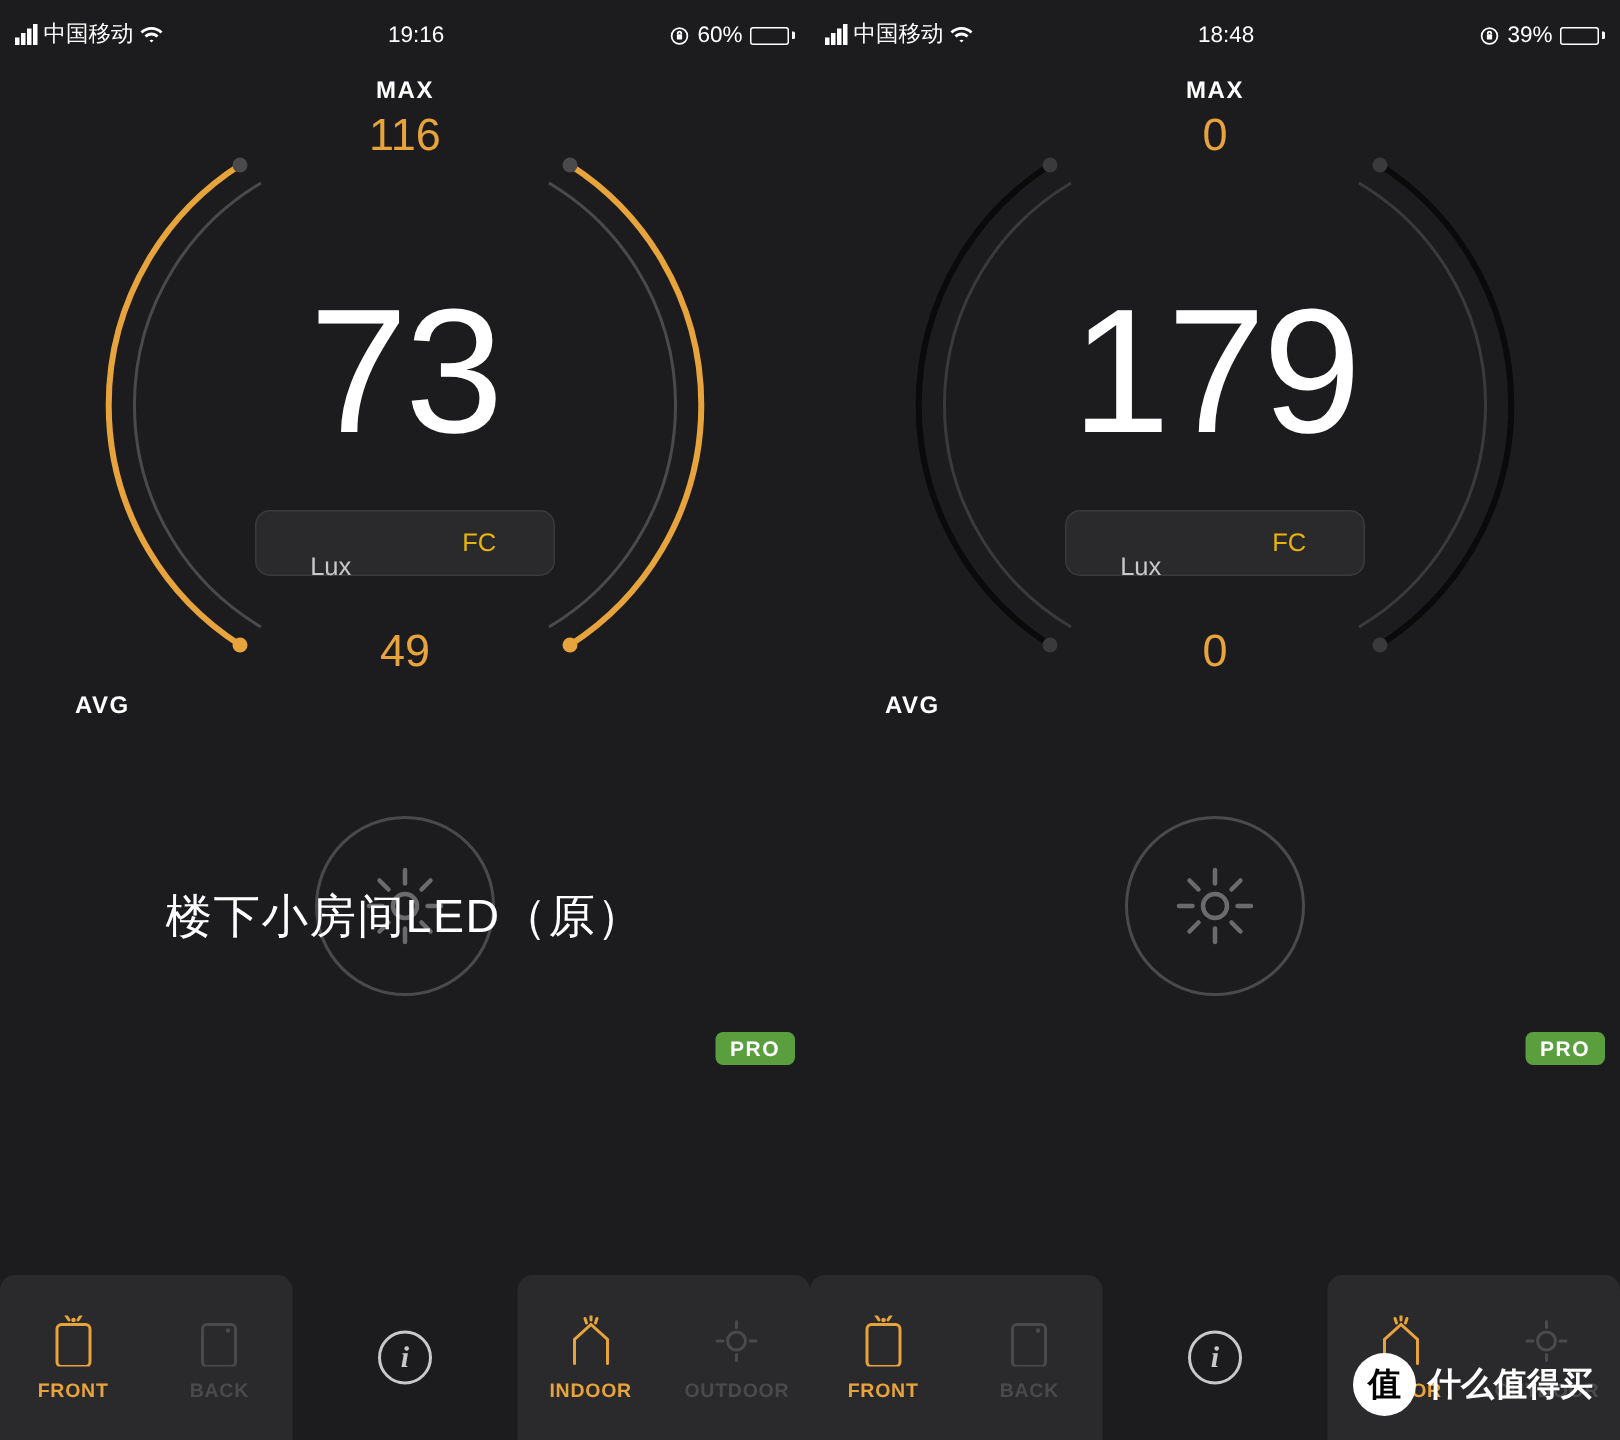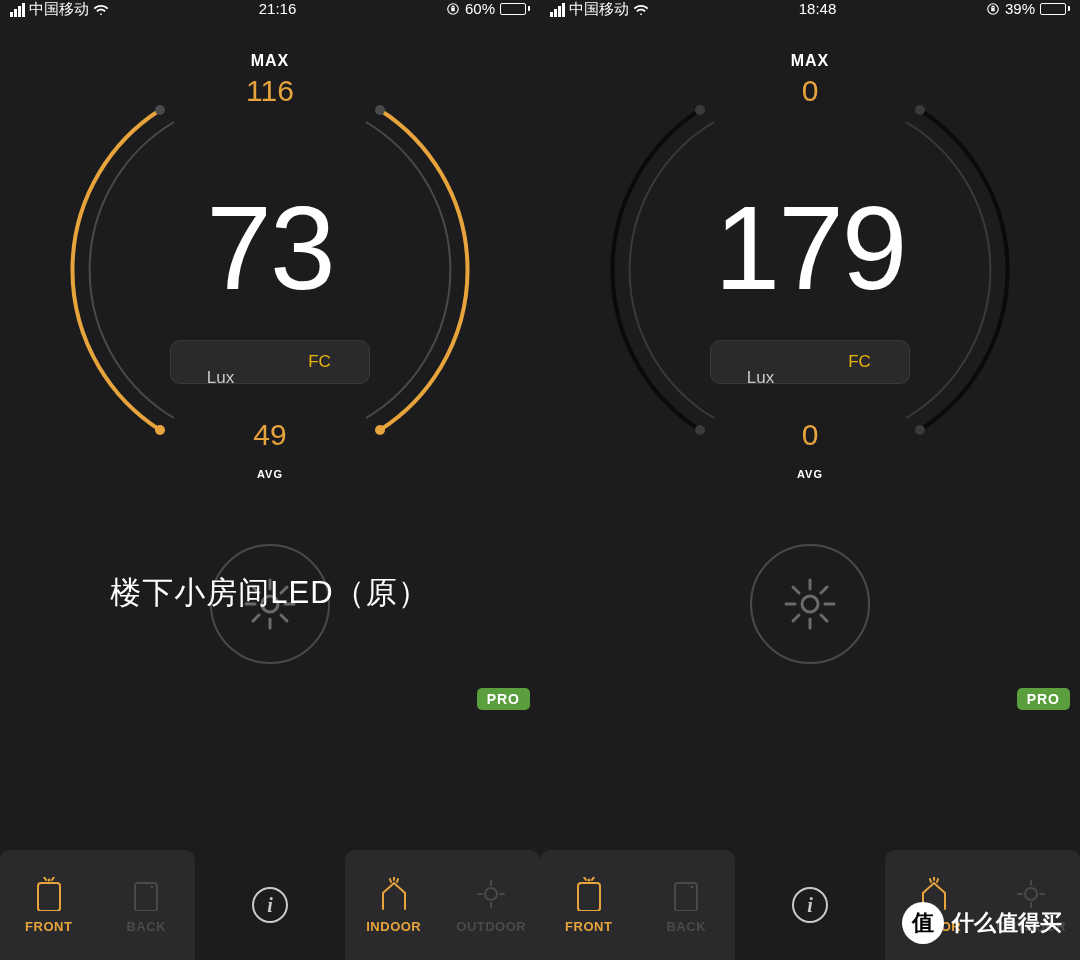--- a/index.html
+++ b/index.html
@@ -4,21 +4,21 @@
 <style>
   * { box-sizing: border-box; margin: 0; padding: 0; }
   body {
     width: 1080px; height: 960px;
     background: #1c1c1e;
     font-family: -apple-system, "Helvetica Neue", Arial, sans-serif;
     color: #fff; overflow: hidden; position: relative;
   }
   .screens { display: flex; width: 1080px; height: 960px; }
   .screen { width: 540px; height: 960px; background: #1c1c1e; position: relative; display: flex; flex-direction: column; }
-  .status-bar { height: 32px; display: flex; align-items: flex-start; justify-content: space-between; padding: 0 10px; font-size: 15px; font-weight: 500; color: #fff; }
+  .status-bar { height: 32px; display: flex; align-items: flex-end; justify-content: space-between; padding: 0 10px; font-size: 15px; font-weight: 500; color: #fff; }
   .status-left { display: flex; align-items: center; gap: 4px; }
   .status-right { display: flex; align-items: center; gap: 5px; }
   .signal-bars { display: inline-flex; align-items: flex-end; gap: 1px; }
   .signal-bars span { width: 3px; background:#fff; display:inline-block; }
   .signal-bars span:nth-child(1){height:5px}
   .signal-bars span:nth-child(2){height:8px}
   .signal-bars span:nth-child(3){height:11px}
   .signal-bars span:nth-child(4){height:14px}
   .wifi { width:16px; height:16px; }
   .battery { display:inline-flex; align-items:center; gap:2px; }
@@ -29,24 +29,24 @@
 
   .gauge-wrap { position: relative; width: 440px; height: 440px; margin: 18px auto 0; display:flex; flex-direction:column; align-items:center; }
   .gauge-svg { position:absolute; top:0; left:0; width:440px; height:440px; }
   .max-label { font-size:16px; font-weight:700; color:#fff; letter-spacing:1px; margin-top:2px; }
   .max-val { font-size:30px; color:#e8a43c; margin-top:4px; font-weight:300; }
   .center-reading { position:absolute; top:130px; width:100%; text-align:center; font-size:118px; font-weight:100; color:#fff; letter-spacing:-2px; }
   .unit-toggle { position:absolute; top:290px; left:50%; transform:translateX(-50%); width:200px; height:44px; background:#2a2a2c; border:1px solid #3a3a3c; border-radius:10px; display:flex; }
   .unit-btn { flex:1; display:flex; align-items:center; justify-content:center; font-size:17px; color:#eab308; border-radius:10px; }
   .unit-btn.active { color:#c9c9cb;margin-top:32px; }
   .avg-val { position:absolute; bottom:38px; width:100%; text-align:center; font-size:30px; color:#e8a43c; font-weight:300; }
-  .avg-label { position:absolute; bottom:10px; width:100%; text-align:center; font-size:11px; font-weight:700; letter-spacing:1px; color:#fff; }
+  .avg-label { position:absolute; bottom:10px; width:100%; text-align:left; font-size:16px; font-weight:700; letter-spacing:1px; color:#fff; }
 
   .measure-btn { width:120px; height:120px; margin:54px auto 0; border-radius:60px; border:2px solid #4a4a4c; display:flex; align-items:center; justify-content:center; position:relative; }
-  .caption-overlay { position:absolute; top:572px; width:100%; text-align:center; font-size:31px; color:#fff; font-weight:400; letter-spacing:1px; z-index:5; }
+  .caption-overlay { position:absolute; top:590px; width:100%; text-align:center; font-size:31px; color:#fff; font-weight:400; letter-spacing:1px; z-index:5; }
   .pro-badge { position:absolute; right:10px; top:688px; background:#5a9e3e; color:#fff; font-size:14px; font-weight:700; padding:3px 10px; border-radius:5px; letter-spacing:1px; }
 
   .tab-bar { position:absolute; bottom:0; left:0; width:100%; height:110px; background:#1c1c1e; display:flex; }
   .tab-group { display:flex; align-items:center; justify-content:space-around; }
   .tab-group.left { width:195px; background:#2a2a2c; border-radius:10px 10px 0 0; margin-left:0; height:110px; }
   .tab-group.mid { flex:1; display:flex; align-items:center; justify-content:center; }
   .tab-group.right { width:195px; background:#2a2a2c; border-radius:10px 10px 0 0; height:110px; }
   .tab { display:flex; flex-direction:column; align-items:center; gap:8px; font-size:13px; font-weight:700; letter-spacing:0.5px; width:95px; }
   .tab.active { color:#e8a43c; }
   .tab.inactive { color:#4a4a4c; }
@@ -69,21 +69,21 @@
             <span></span>
             <span></span>
             <span></span>
             <span></span>
           </span>
         <span>中国移动</span>
         <svg class="wifi" viewBox="0 0 24 24" fill="#fff">
             <path d="M12 20l-2-2c1.1-1.1 2.9-1.1 4 0l-2 2zm-5-5l-2-2c3.9-3.9 10.1-3.9 14 0l-2 2c-2.8-2.8-7.2-2.8-10 0zm-4-4l-2-2c6.1-6.1 15.9-6.1 22 0l-2 2c-5-5-13-5-18 0z"></path>
           </svg>
       </div>
-      <span>21:16</span>
+      <span>19:16</span>
       <div class="status-right">
         <svg class="lock-rot" viewBox="0 0 24 24" fill="none" stroke="#fff" stroke-width="2">
             <circle cx="12" cy="12" r="9"></circle>
             <rect x="9" y="10" width="6" height="6" rx="1" fill="#fff" stroke="none"></rect>
             <path d="M10 10v-1a2 2 0 014 0v1" stroke="#fff"></path>
           </svg>
         <span>60%</span>
         <span class="battery">
           <span class="battery-body"><span class="battery-fill" style="width:60%"></span></span>
           <span class="battery-tip"></span>

